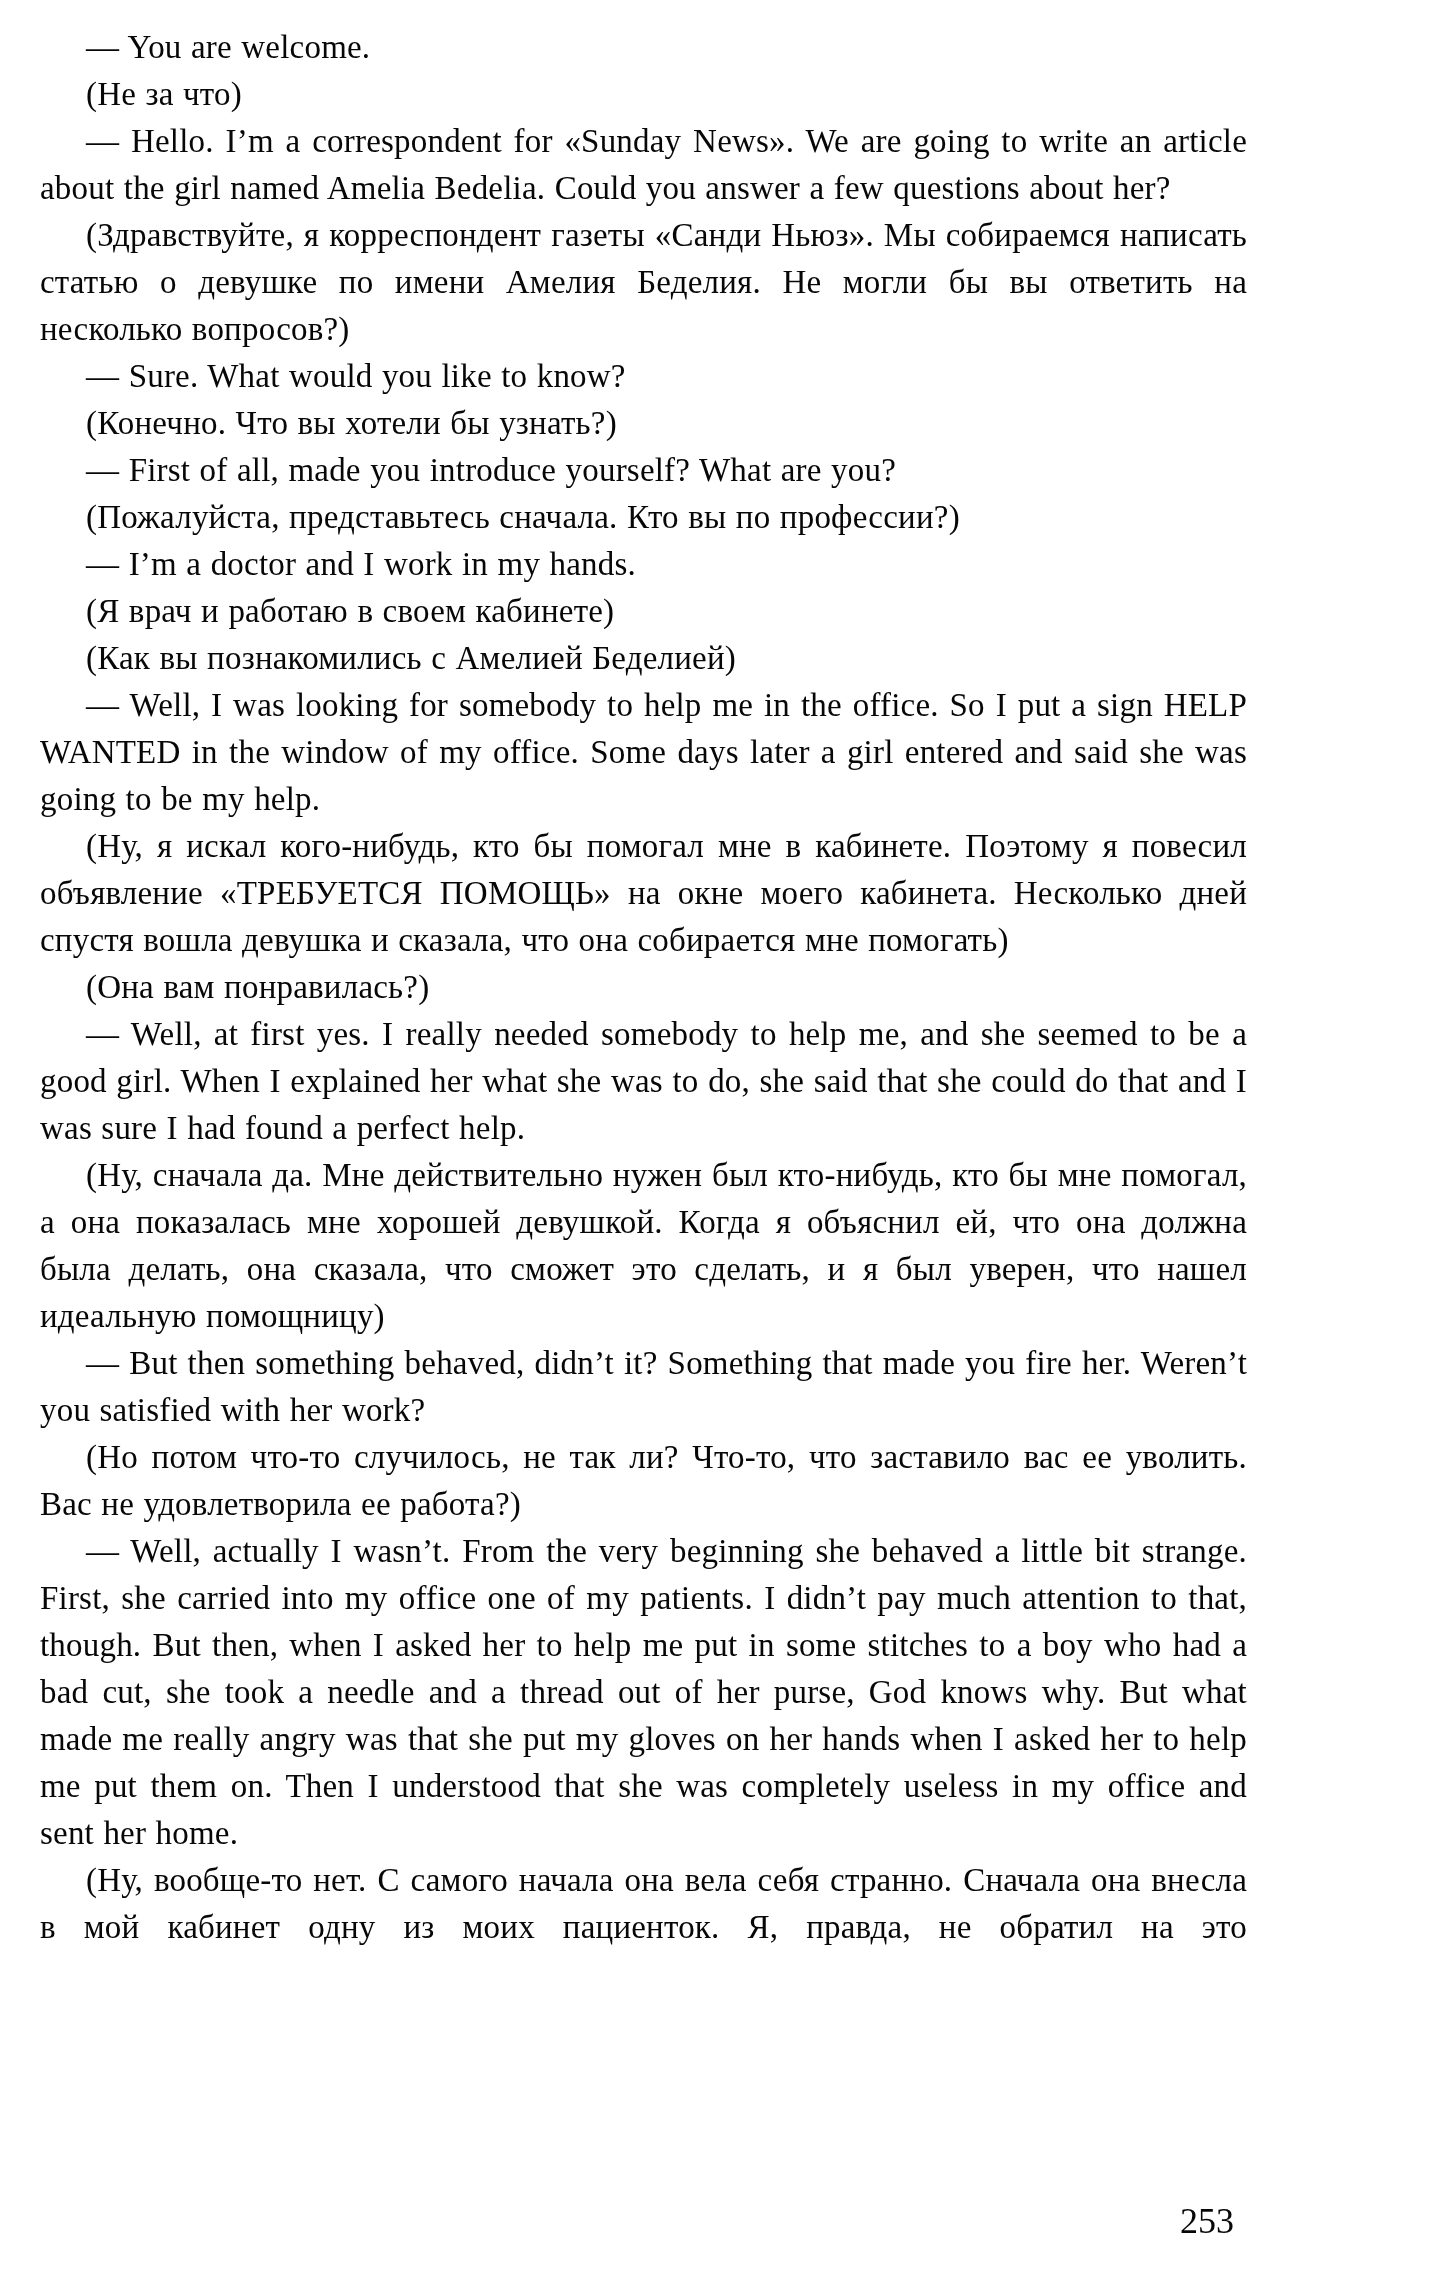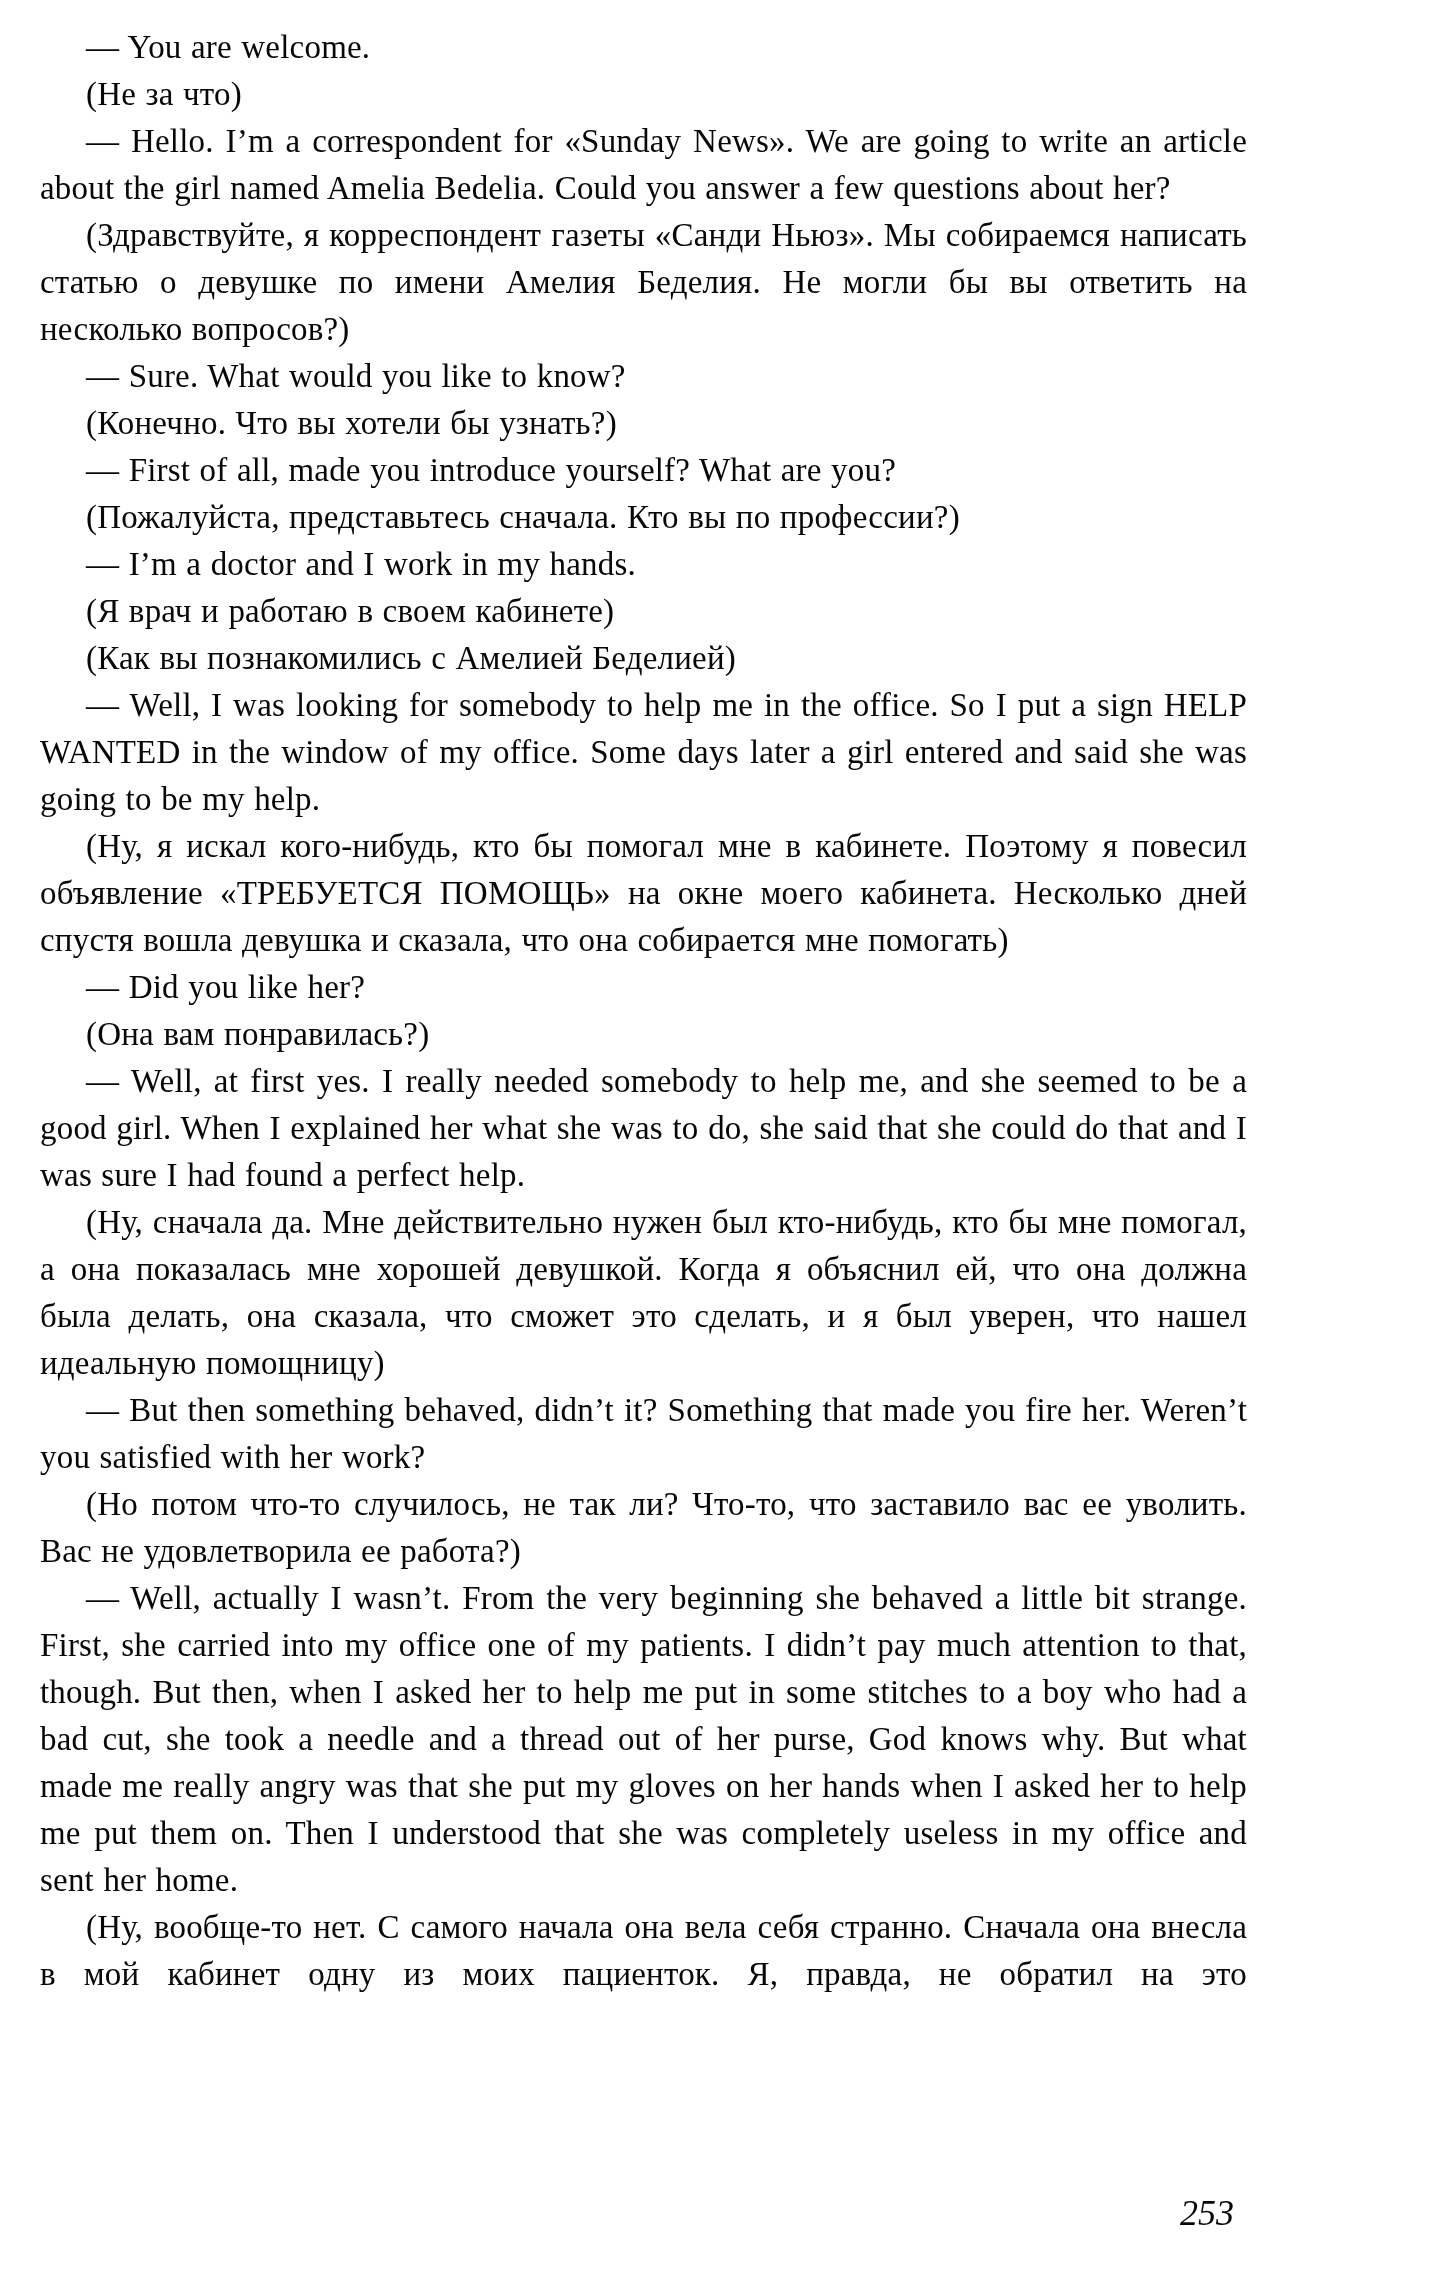--- a/index.html
+++ b/index.html
@@ -31,46 +31,44 @@
     letter-spacing: 0.2px;
     word-spacing: 1px;
   }
   
   .text-block p.cont {
     text-align-last: justify;
   }
   .page-number {
     position: absolute;
     right: 55px;
-    bottom: 40px;
+    bottom: 32px;
     font-size: 36px;
     line-height: 1;
     text-align: right;
-    font-style: italic;
   }
 </style>
 </head>
 <body>
 
 <div class="page">
   <div class="text-block">
     <p>— You are welcome.</p>
     <p>(Не за что)</p>
     <p>— Hello. I’m a correspondent for «Sunday News». We are going to write an article about the girl named Amelia Bedelia. Could you answer a few questions about her?</p>
     <p>(Здравствуйте, я корреспондент газеты «Санди Ньюз». Мы собираемся написать статью о девушке по имени Амелия Беделия. Не могли бы вы ответить на несколько вопросов?)</p>
     <p>— Sure. What would you like to know?</p>
     <p>(Конечно. Что вы хотели бы узнать?)</p>
     <p>— First of all, made you introduce yourself? What are you?</p>
     <p>(Пожалуйста, представьтесь сначала. Кто вы по профессии?)</p>
     <p>— I’m a doctor and I work in my hands.</p>
     <p>(Я врач и работаю в своем кабинете)</p>
     <p>(Как вы познакомились с Амелией Беделией)</p>
     <p>— Well, I was looking for somebody to help me in the office. So I put a sign HELP WANTED in the window of my office. Some days later a girl entered and said she was going to be my help.</p>
     <p>(Ну, я искал кого-нибудь, кто бы помогал мне в кабинете. Поэтому я повесил объявление «ТРЕБУЕТСЯ ПОМОЩЬ» на окне моего кабинета. Несколько дней спустя вошла девушка и сказала, что она собирается мне помогать)</p>
-    <p>— Did you like her?</p>
     <p>(Она вам понравилась?)</p>
     <p>— Well, at first yes. I really needed somebody to help me, and she seemed to be a good girl. When I explained her what she was to do, she said that she could do that and I was sure I had found a perfect help.</p>
     <p>(Ну, сначала да. Мне действительно нужен был кто-нибудь, кто бы мне помогал, а она показалась мне хорошей девушкой. Когда я объяснил ей, что она должна была делать, она сказала, что сможет это сделать, и я был уверен, что нашел идеальную помощницу)</p>
     <p>— But then something behaved, didn’t it? Something that made you fire her. Weren’t you satisfied with her work?</p>
     <p>(Но потом что-то случилось, не так ли? Что-то, что заставило вас ее уволить. Вас не удовлетворила ее работа?)</p>
     <p>— Well, actually I wasn’t. From the very beginning she behaved a little bit strange. First, she carried into my office one of my patients. I didn’t pay much attention to that, though. But then, when I asked her to help me put in some stitches to a boy who had a bad cut, she took a needle and a thread out of her purse, God knows why. But what made me really angry was that she put my gloves on her hands when I asked her to help me put them on. Then I understood that she was completely useless in my office and sent her home.</p>
     <p class="cont">(Ну, вообще-то нет. С самого начала она вела себя странно. Сначала она внесла в мой кабинет одну из моих пациенток. Я, правда, не обратил на это</p>
   </div>
 
   <div class="page-number">253</div>

